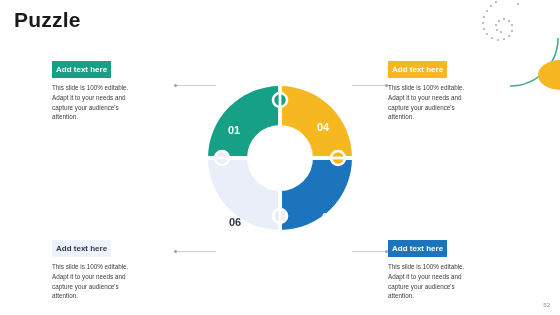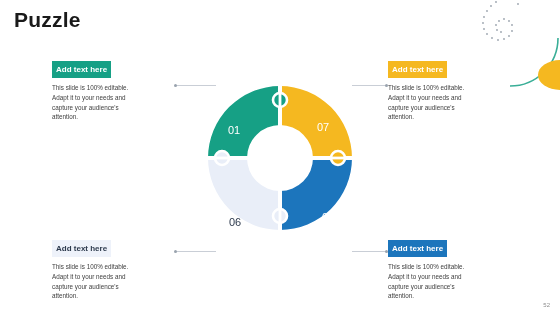--- a/index.html
+++ b/index.html
@@ -10,21 +10,21 @@
   .title{position:absolute;left:14px;top:8px;font-size:21px;font-weight:bold;color:#1a1a1a;letter-spacing:0.2px;}
 
   
   .deco-dots{position:absolute;right:38px;top:-6px;width:70px;height:56px;}
   .deco-arc{position:absolute;right:0px;top:28px;width:60px;height:60px;}
   .deco-wedge{position:absolute;right:0px;top:60px;width:22px;height:30px;}
 
   
   .diagram{position:absolute;left:200px;top:78px;width:160px;height:160px;}
 
-  .num{position:absolute;font-size:11px;font-weight:normal;color:#ffffff;}
+  .num{position:absolute;font-size:11px;font-weight:bold;color:#ffffff;}
   .n1{left:228px;top:124px;}
   .n2{left:317px;top:121px;}
   .n3{left:322px;top:211px;}
   .n4{left:229px;top:216px;color:#2e3b4e;}
 
   
   .callout{position:absolute;}
   .pill{display:inline-block;border-radius:0;padding:4px 4px;font-size:8px;font-weight:bold;color:#ffffff;white-space:nowrap;}
   .body{font-size:6.3px;line-height:1.55;color:#3d3d3d;width:96px;margin-top:5px;}
 
@@ -135,21 +135,21 @@
       <circle cx="22" cy="80" r="7" fill="none" stroke="#ffffff" stroke-width="2.6"></circle>
       <circle cx="62" cy="80" r="7" fill="none" stroke="#ffffff" stroke-width="2.6"></circle>
       <circle cx="98" cy="80" r="7" fill="none" stroke="#ffffff" stroke-width="2.6"></circle>
       <circle cx="138" cy="80" r="7" fill="none" stroke="#ffffff" stroke-width="2.6"></circle>
       <circle cx="80" cy="98" r="7" fill="none" stroke="#ffffff" stroke-width="2.6"></circle>
       <circle cx="80" cy="138" r="7" fill="none" stroke="#ffffff" stroke-width="2.6"></circle>
     </g>
   </svg>
 
   <div class="num n1">01</div>
-  <div class="num n2">07</div>
+  <div class="num n2">04</div>
   <div class="num n3">08</div>
   <div class="num n4">06</div>
 
   <div class="connector" style="left:176px;top:85px;width:40px;height:1px;"></div>
   <div class="conn-dot" style="left:174px;top:83.5px;"></div>
 
   <div class="connector" style="left:352px;top:85px;width:34px;height:1px;"></div>
   <div class="conn-dot" style="left:385px;top:83.5px;"></div>
 
   <div class="connector" style="left:352px;top:251px;width:34px;height:1px;"></div>

